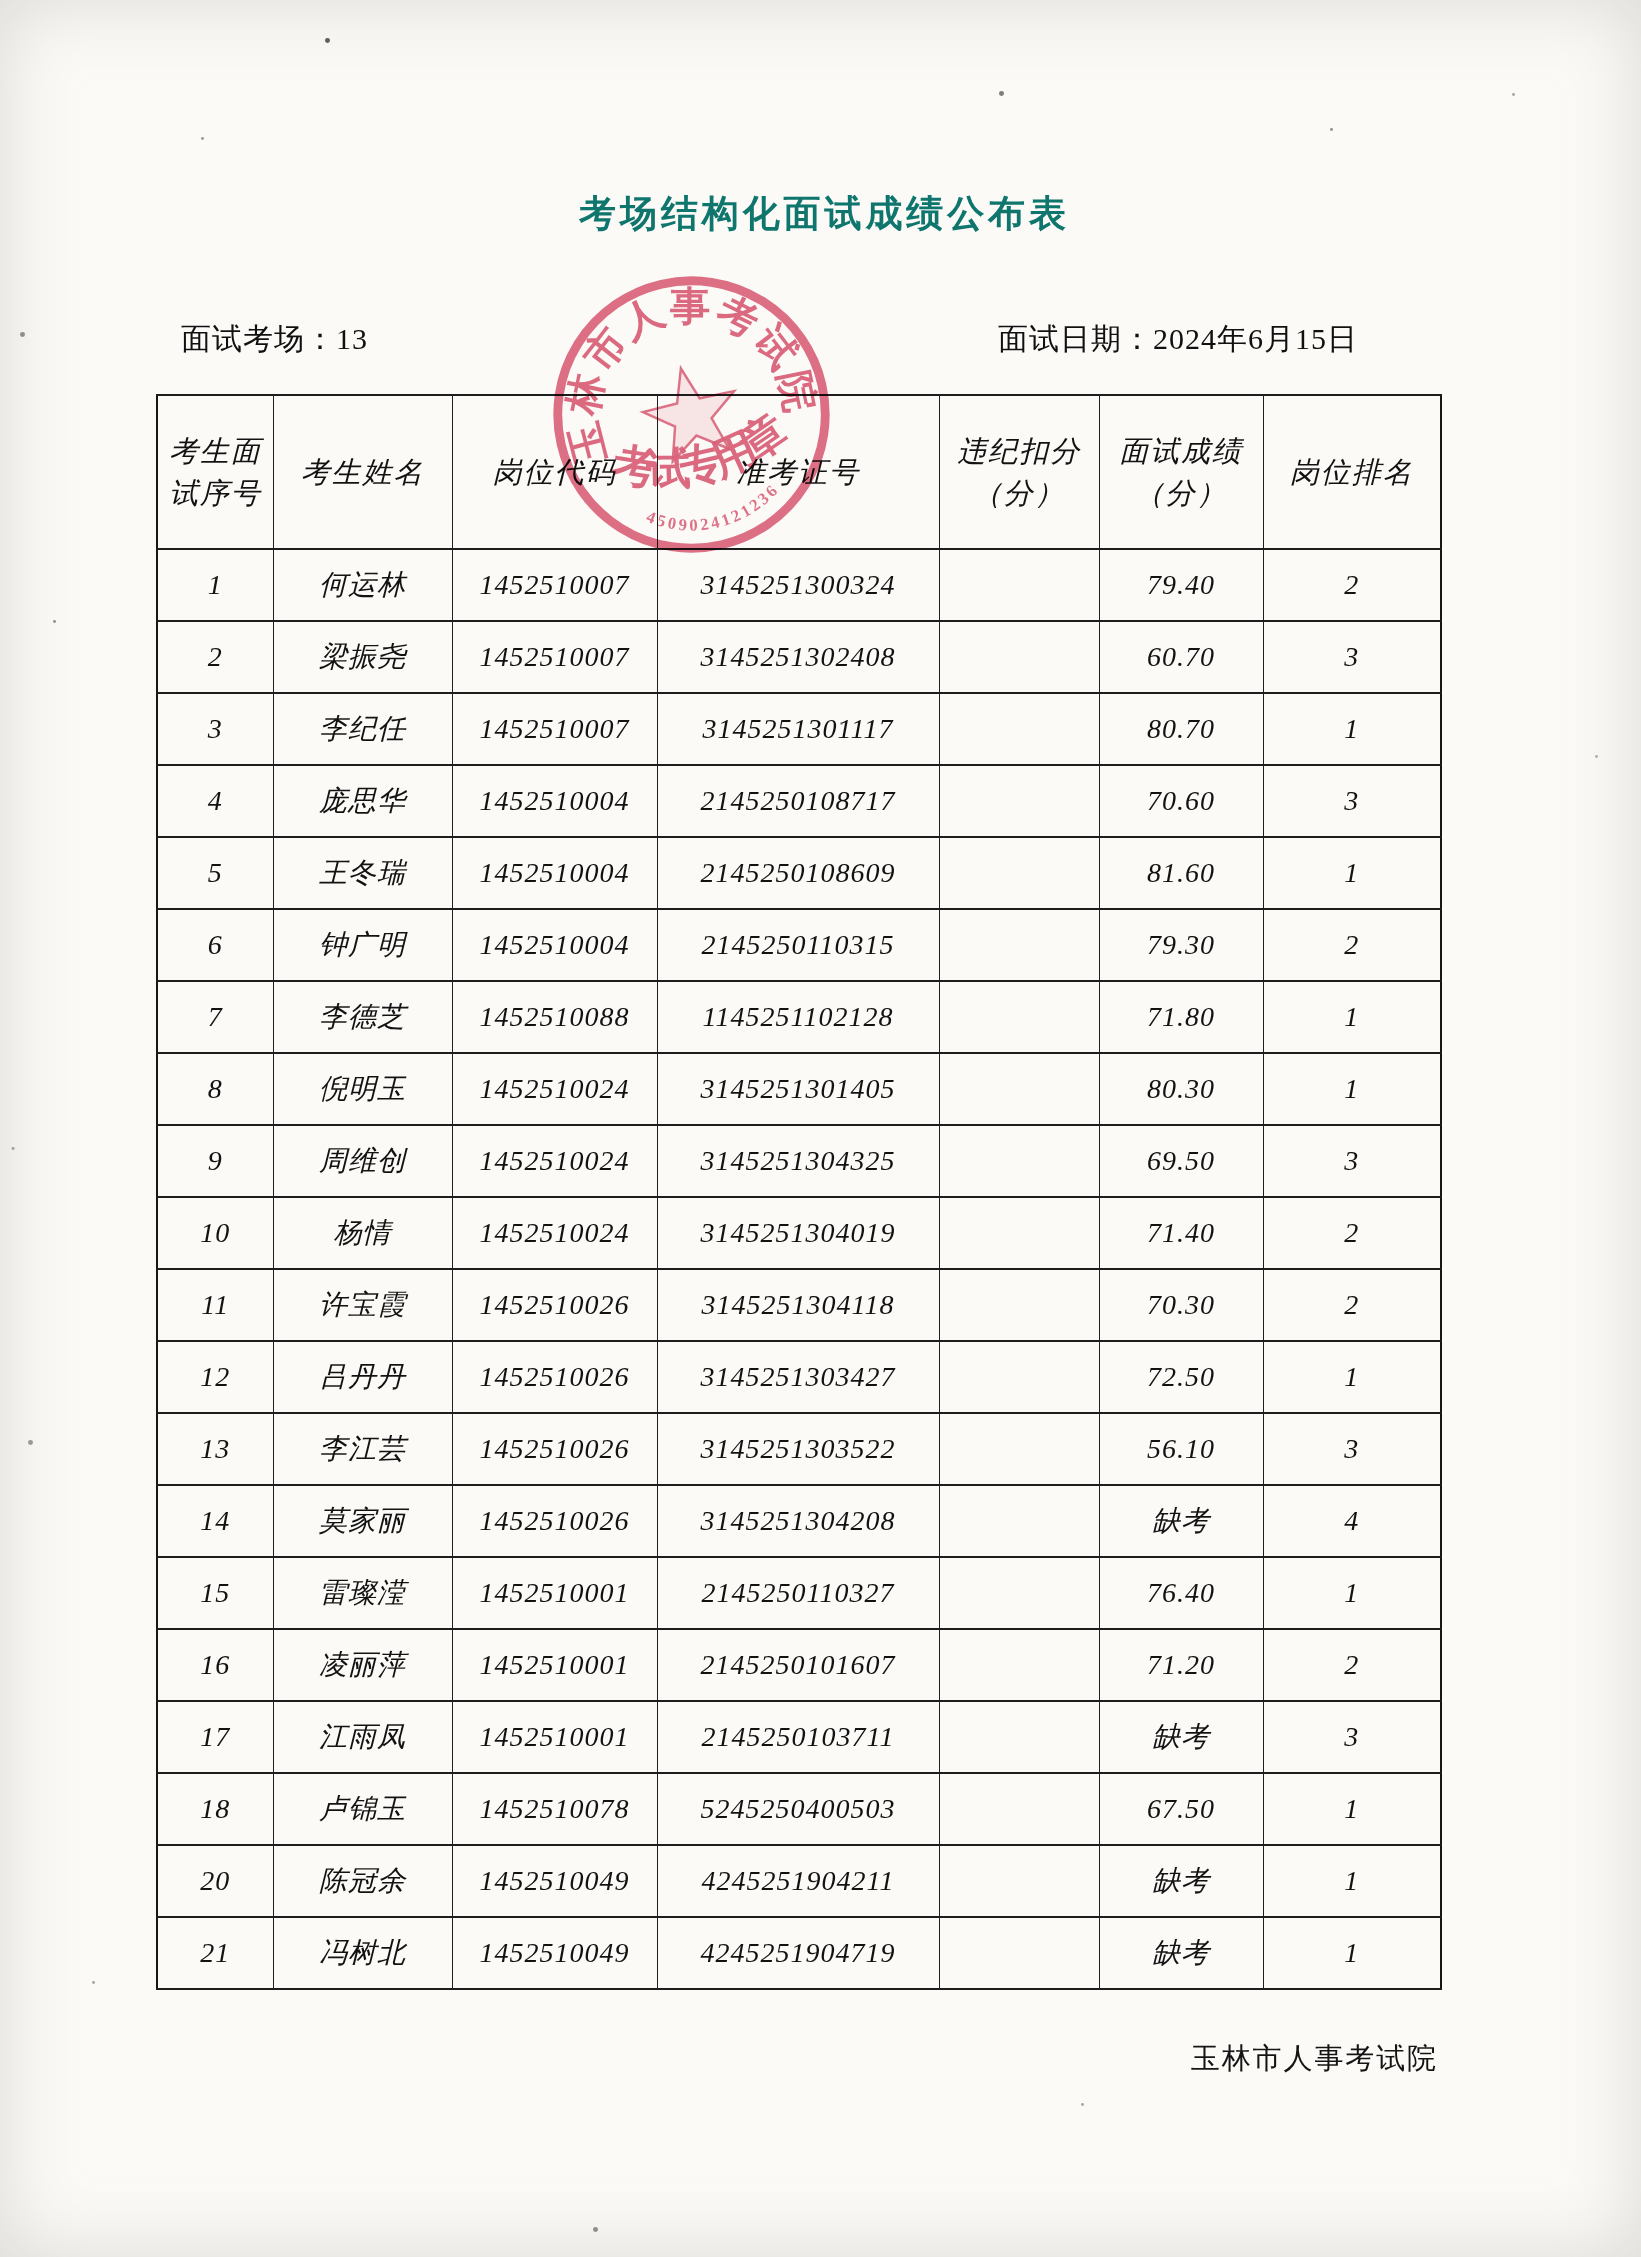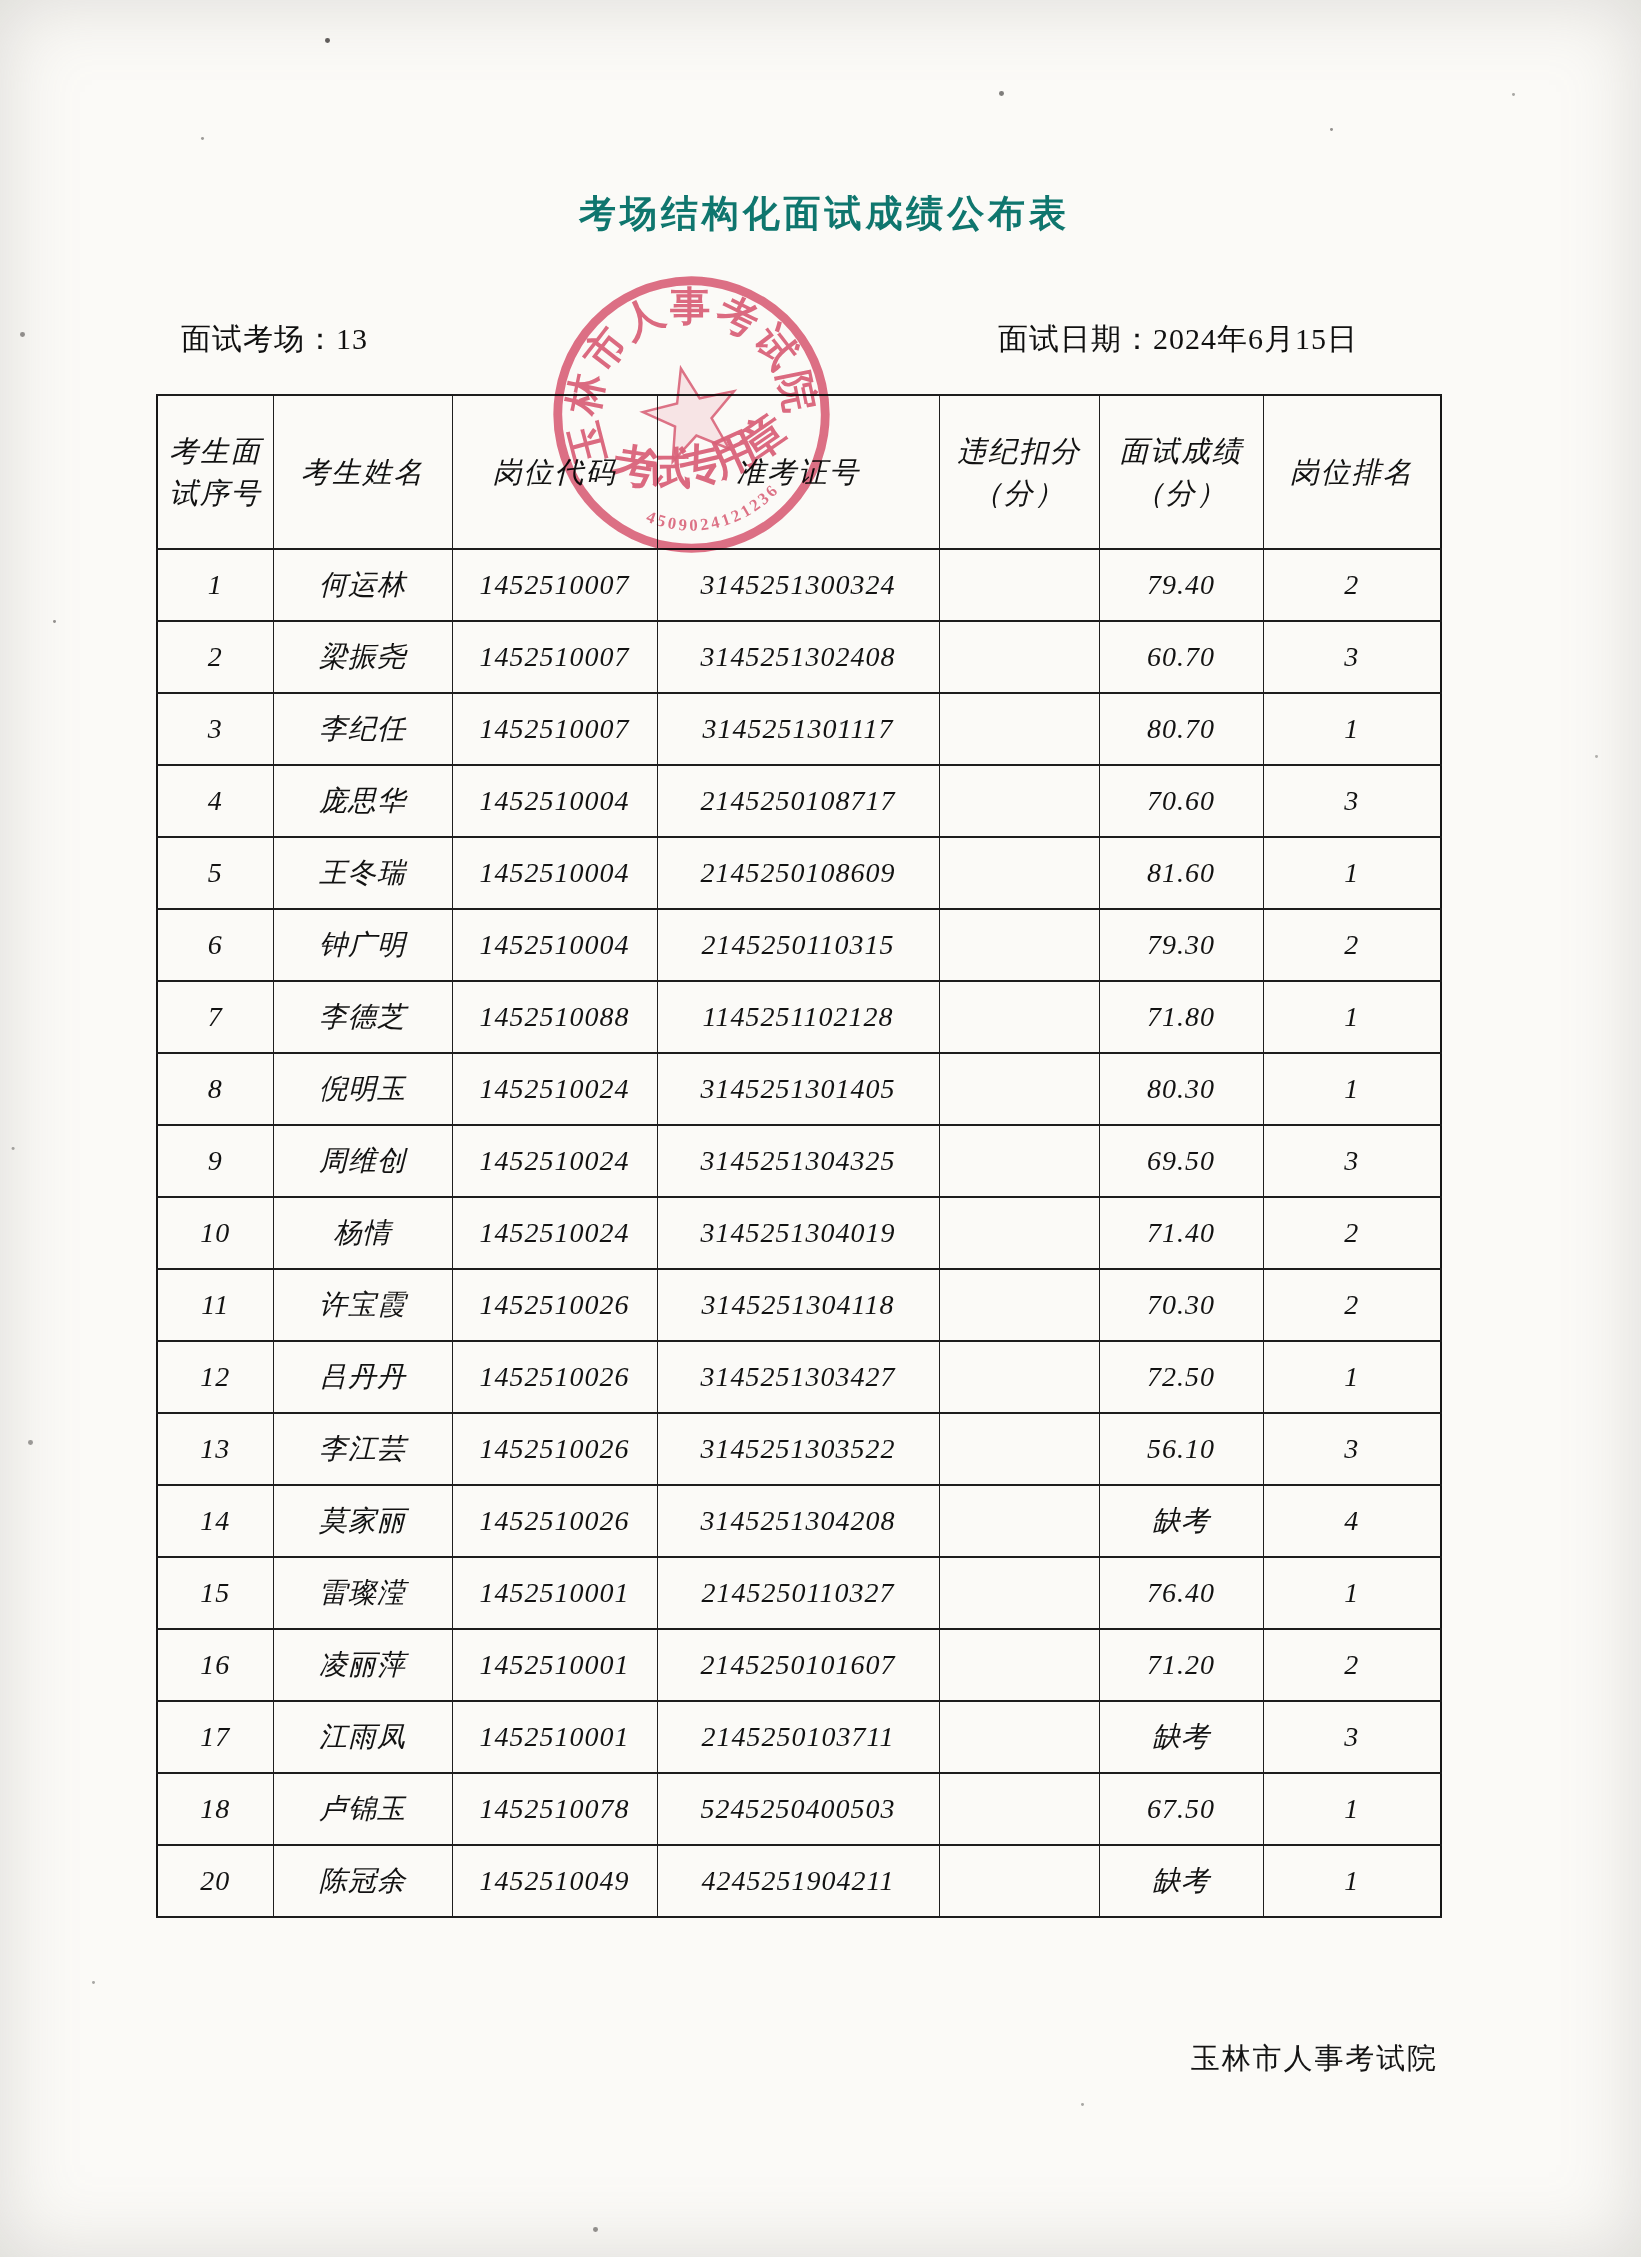--- a/index.html
+++ b/index.html
@@ -288,20 +288,29 @@
         </tr>
         <tr>
           <td>20</td>
           <td>陈冠余</td>
           <td>1452510049</td>
           <td>4245251904211</td>
           <td></td>
           <td>缺考</td>
           <td>1</td>
         </tr>
+        <tr>
+          <td>21</td>
+          <td>冯树北</td>
+          <td>1452510049</td>
+          <td>4245251904719</td>
+          <td></td>
+          <td>缺考</td>
+          <td>1</td>
+        </tr>
       </tbody>
   </table>
 
   <svg class="stamp" viewBox="0 0 300 300" width="295" height="295">
     <defs>
       <path id="topArc" d="M 57.3 174.8 A 96 96 0 1 1 242.7 174.8" fill="none"></path>
       <path id="bannerArc" d="M 55 193 Q 150 242 245 193" fill="none"></path>
       <path id="serialArc" d="M 82.3 246.7 A 118 118 0 0 0 217.7 246.7" fill="none"></path>
     </defs>
     <circle cx="150" cy="150" r="136" fill="none" stroke="#d94f6b" stroke-width="9" opacity="0.92"></circle>

